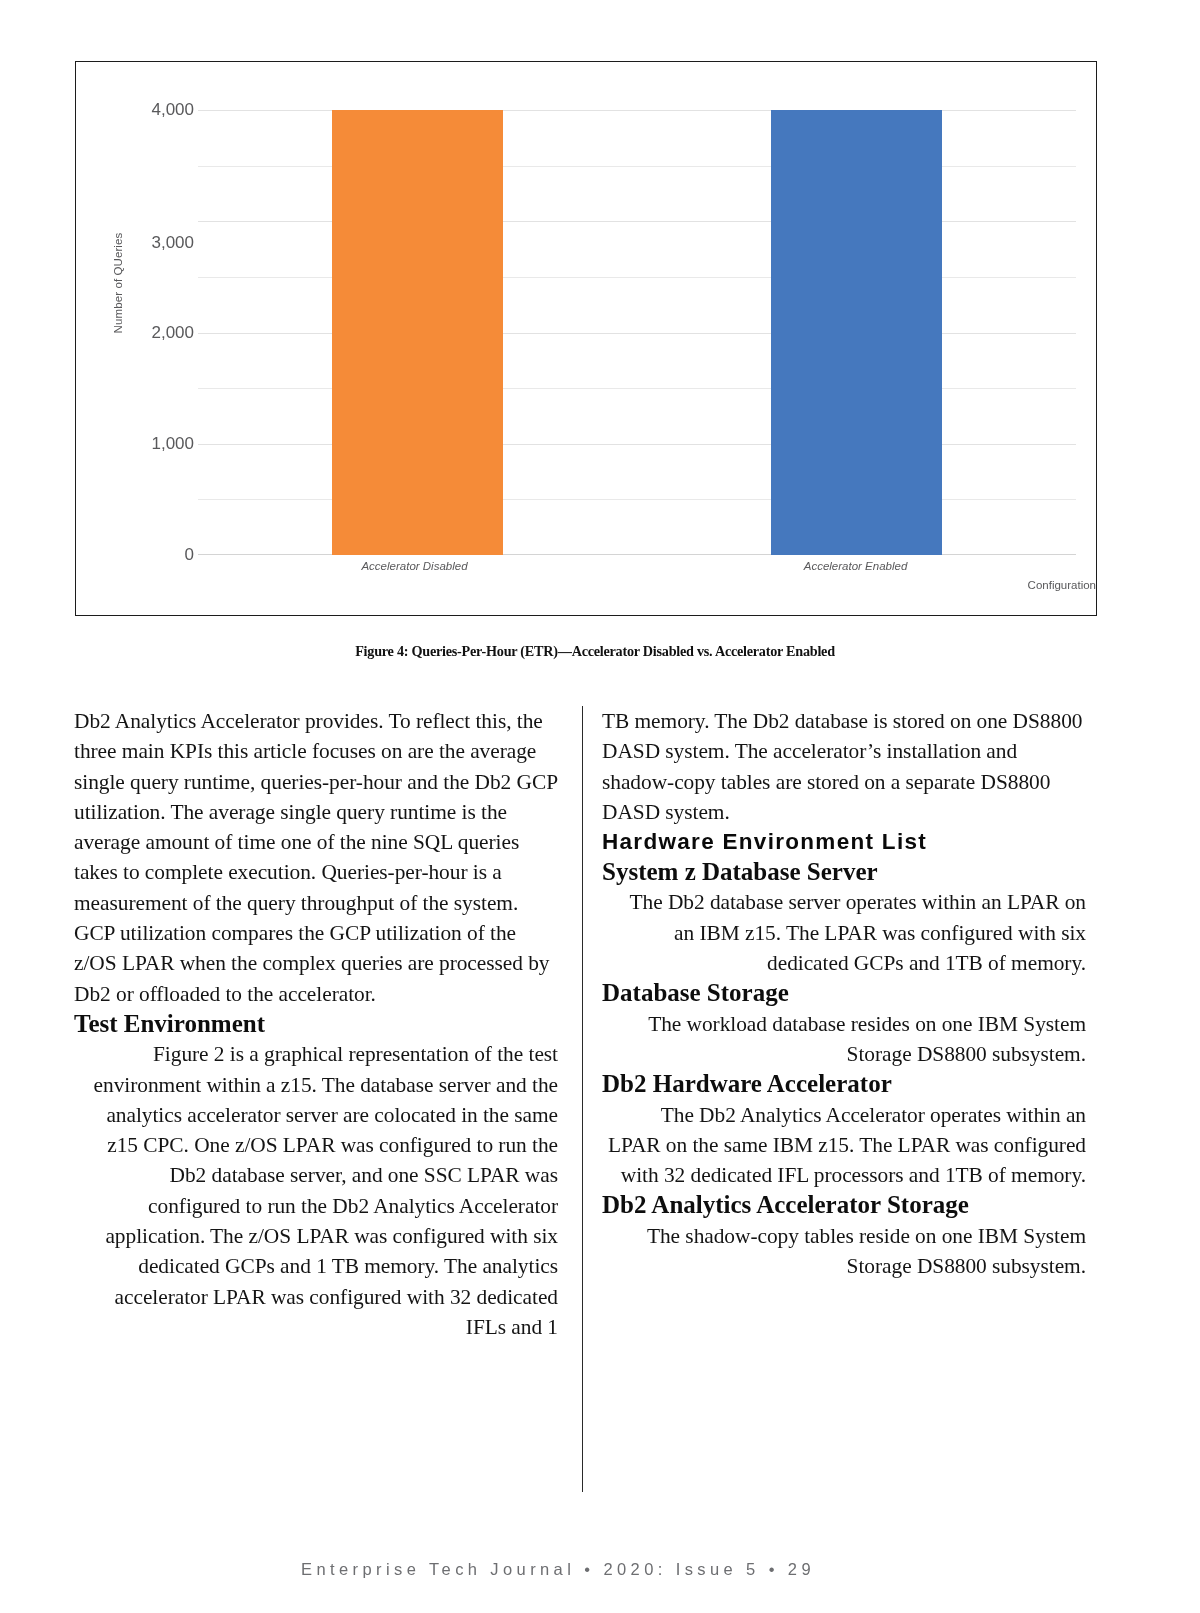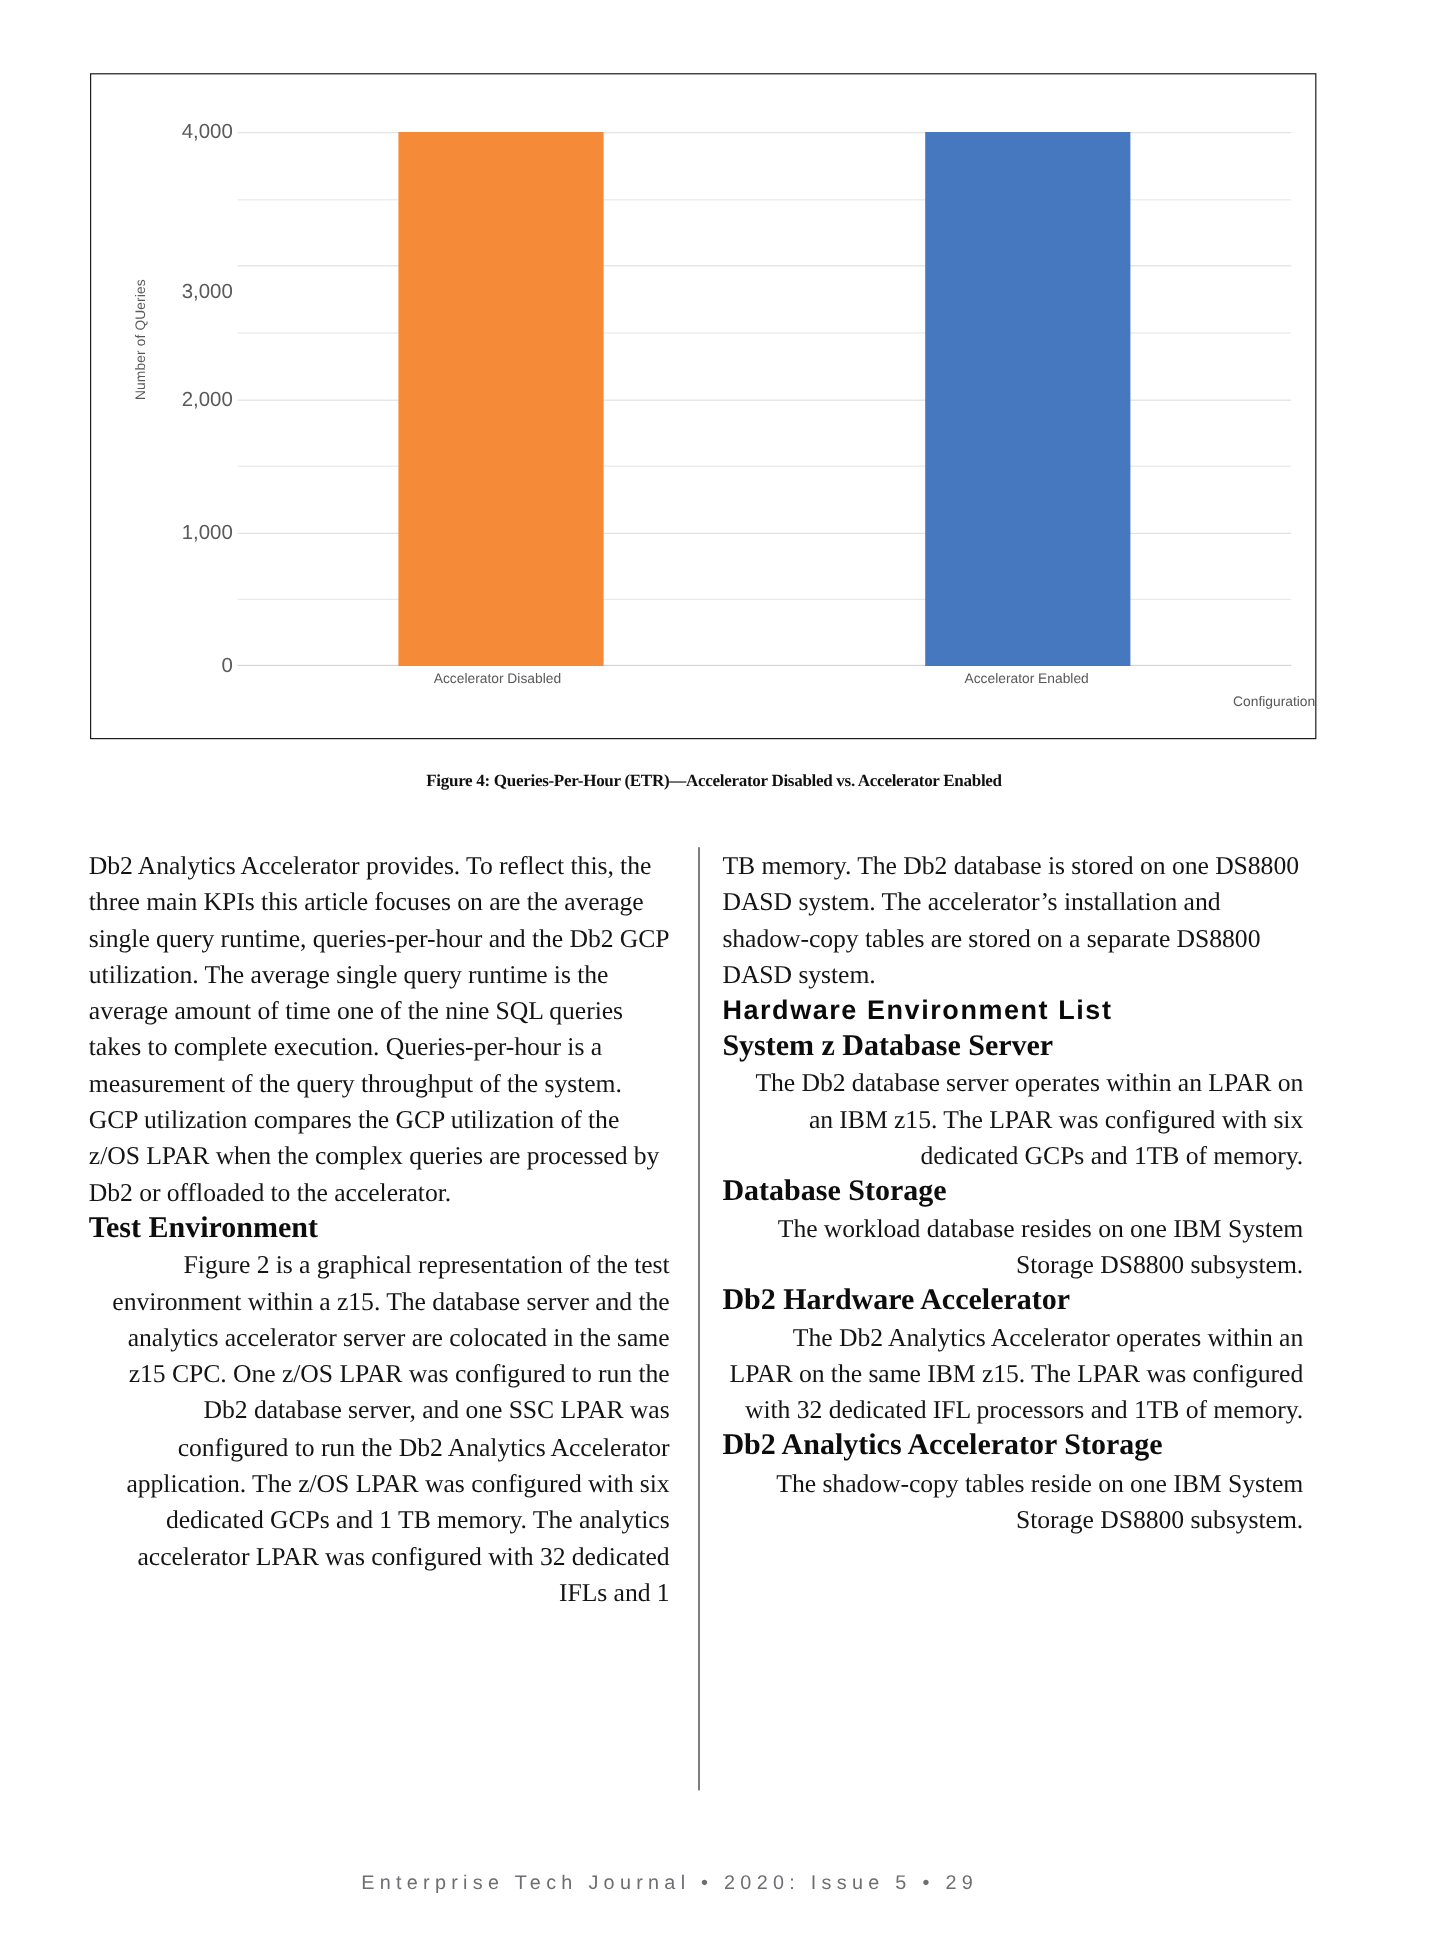--- a/index.html
+++ b/index.html
@@ -92,20 +92,21 @@
   }
   .bar {
     width: 100%;
   }
   .x-labels {
     position: absolute;
     left: 118px;
     right: 20px;
     top: 498px;
     height: 20px;
+    font-style: italic;
   }
   .x-label {
     position: absolute;
     text-align: center;
     font-family: "Liberation Sans", sans-serif;
     font-size: 11.5px;
     color: #59595b;
     white-space: nowrap;
     transform: translateX(-50%);
   }

